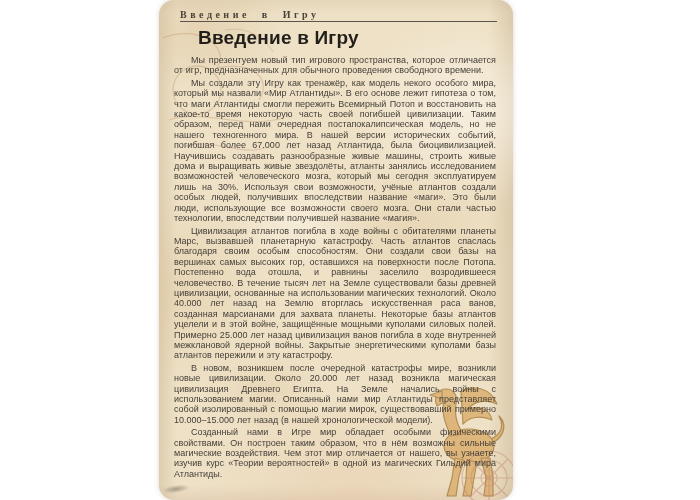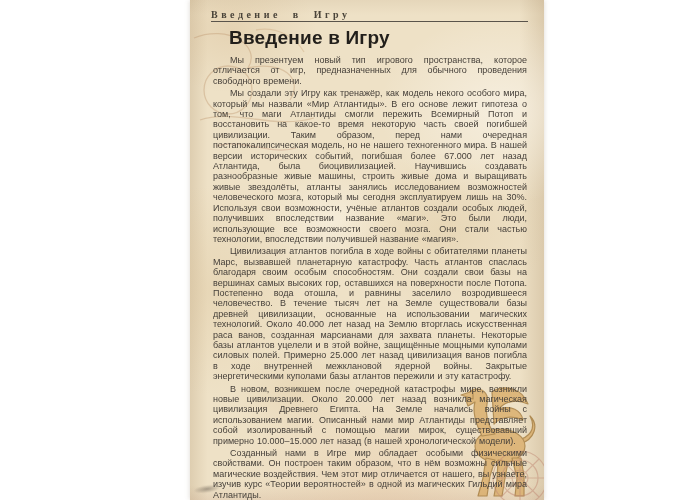--- a/index.html
+++ b/index.html
@@ -1,52 +1,53 @@
 <!DOCTYPE html>
 <html><head>
 <meta charset="utf-8">
 <style>
   html,body{margin:0;padding:0;}
   .canvas{
     position:relative;width:700px;height:500px;background:#ffffff;overflow:hidden;
     font-family:"Liberation Sans",sans-serif;
   }
   .page{
-    position:absolute;left:190px;top:0;width:354px;height:500px;overflow:hidden;
+    position:absolute;left:159px;top:0;width:354px;height:500px;overflow:hidden;
     background:
       radial-gradient(ellipse 120px 90px at 12% 6%, rgba(198,162,112,.22), transparent 70%),
       radial-gradient(ellipse 170px 130px at 88% 22%, rgba(247,240,226,.85), transparent 72%),
       radial-gradient(ellipse 150px 110px at 72% 46%, rgba(206,175,123,.20), transparent 70%),
       radial-gradient(ellipse 130px 150px at 6% 58%, rgba(208,178,128,.22), transparent 70%),
       radial-gradient(ellipse 100px 70px at 40% 44%, rgba(250,244,230,.6), transparent 70%),
       radial-gradient(ellipse 220px 130px at 55% 97%, rgba(226,186,150,.28), transparent 72%),
       radial-gradient(ellipse 90px 60px at 30% 78%, rgba(205,172,120,.18), transparent 70%),
       linear-gradient(90deg, rgba(158,128,88,.20) 0%, rgba(0,0,0,0) 5%, rgba(0,0,0,0) 93%, rgba(158,128,88,.24) 100%),
       linear-gradient(180deg, rgba(150,120,80,.10) 0%, rgba(0,0,0,0) 3%, rgba(0,0,0,0) 97%, rgba(170,120,100,.14) 100%),
       #eee1c6;
     box-shadow:0 0 5px rgba(120,100,70,.25);
+    border-radius:15px;
   }
   .deco{position:absolute;pointer-events:none;}
   .runhead{
     position:absolute;left:21px;top:9px;white-space:nowrap;
     font-family:"Liberation Serif",serif;font-weight:bold;font-size:10px;
     letter-spacing:3.5px;word-spacing:6px;color:#4a443a;
   }
   .rule{position:absolute;left:21px;top:21px;width:317px;border-top:1.2px solid #5a544b;}
   .title{
     position:absolute;left:39px;top:27px;margin:0;white-space:nowrap;
     font-family:"Liberation Sans",sans-serif;font-weight:bold;font-size:19px;
     letter-spacing:.2px;color:#221f1b;
   }
   .bodytext{
     position:absolute;left:11px;top:55px;width:326px;
     font-size:9px;line-height:10.4px;text-align:justify;color:#46403a;
     word-spacing:.4px;
   }
-  .bodytext p{margin:0 0 2px 12px;text-indent:17px;}
+  .bodytext p{margin:0 0 2px 4px;text-indent:17px;}
   .smudge{
     left:3px;bottom:7px;width:28px;height:8px;transform:rotate(-8deg);
     background:radial-gradient(ellipse at center, rgba(95,85,72,.5), rgba(95,85,72,0) 70%);
     filter:blur(.6px);
   }
 </style>
 </head>
 <body>
 
 <div class="canvas">

